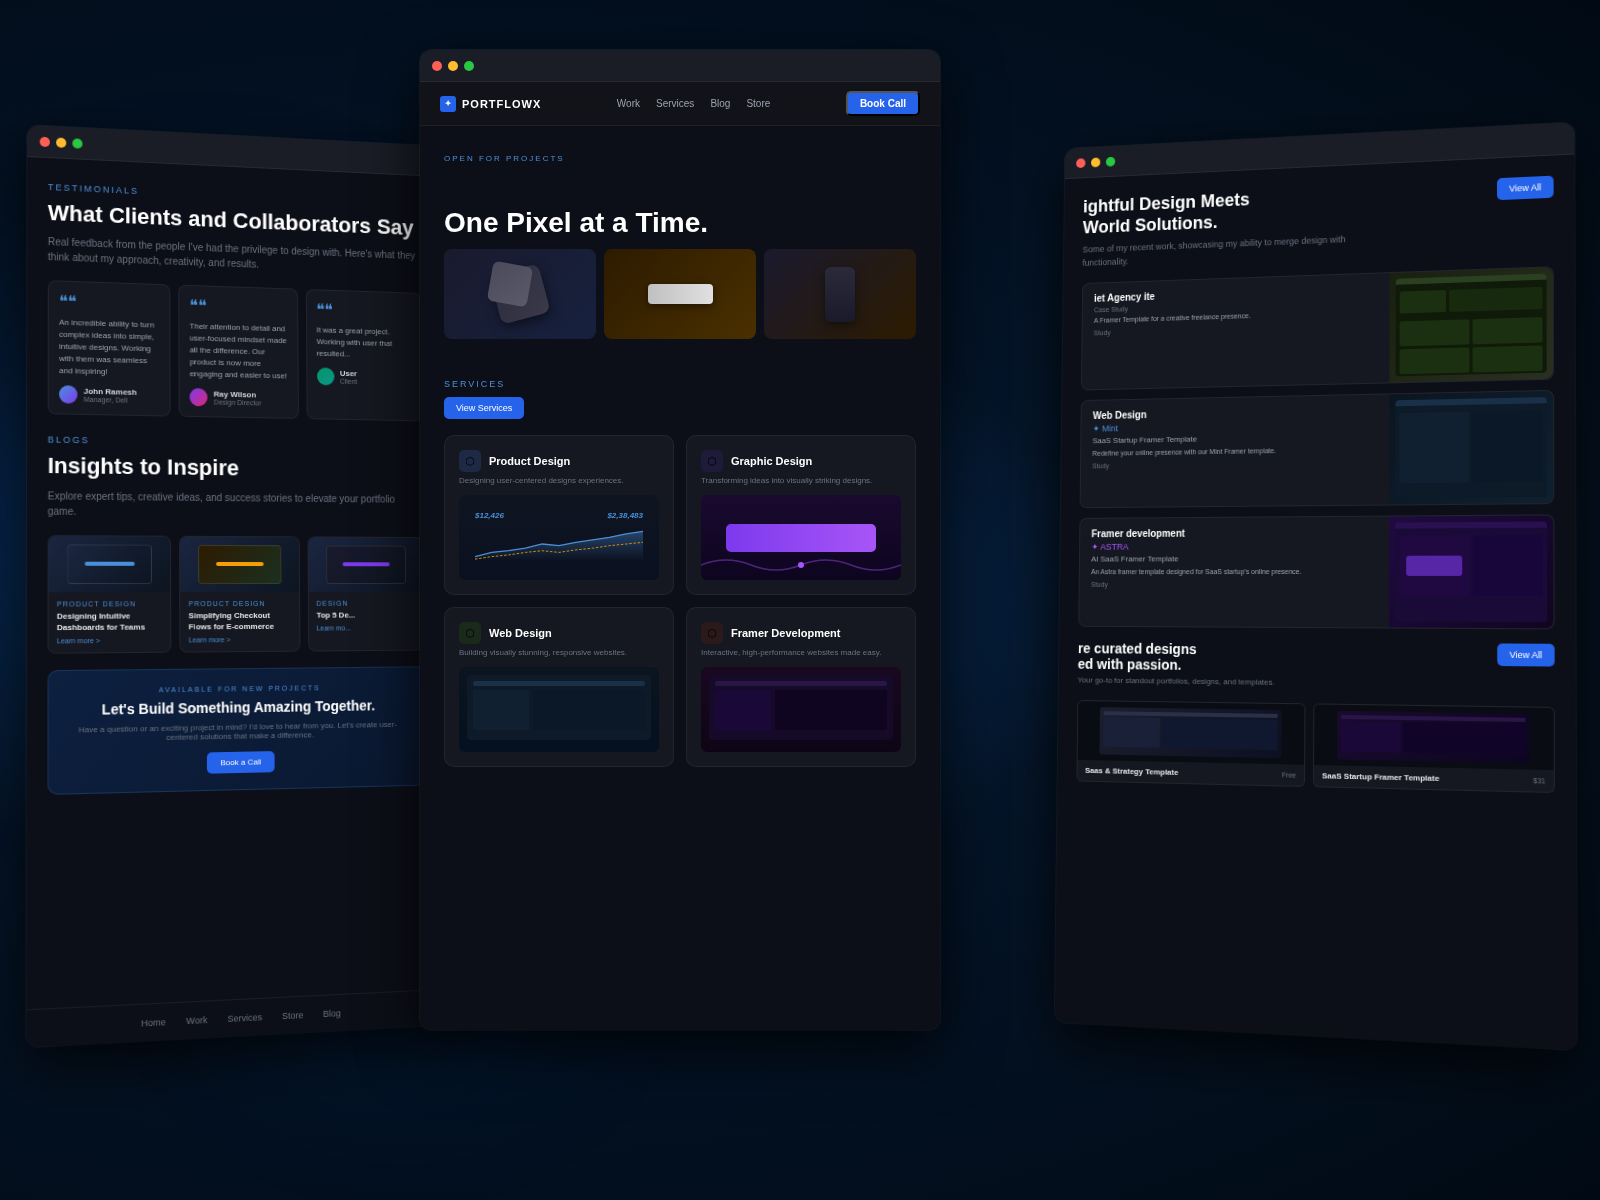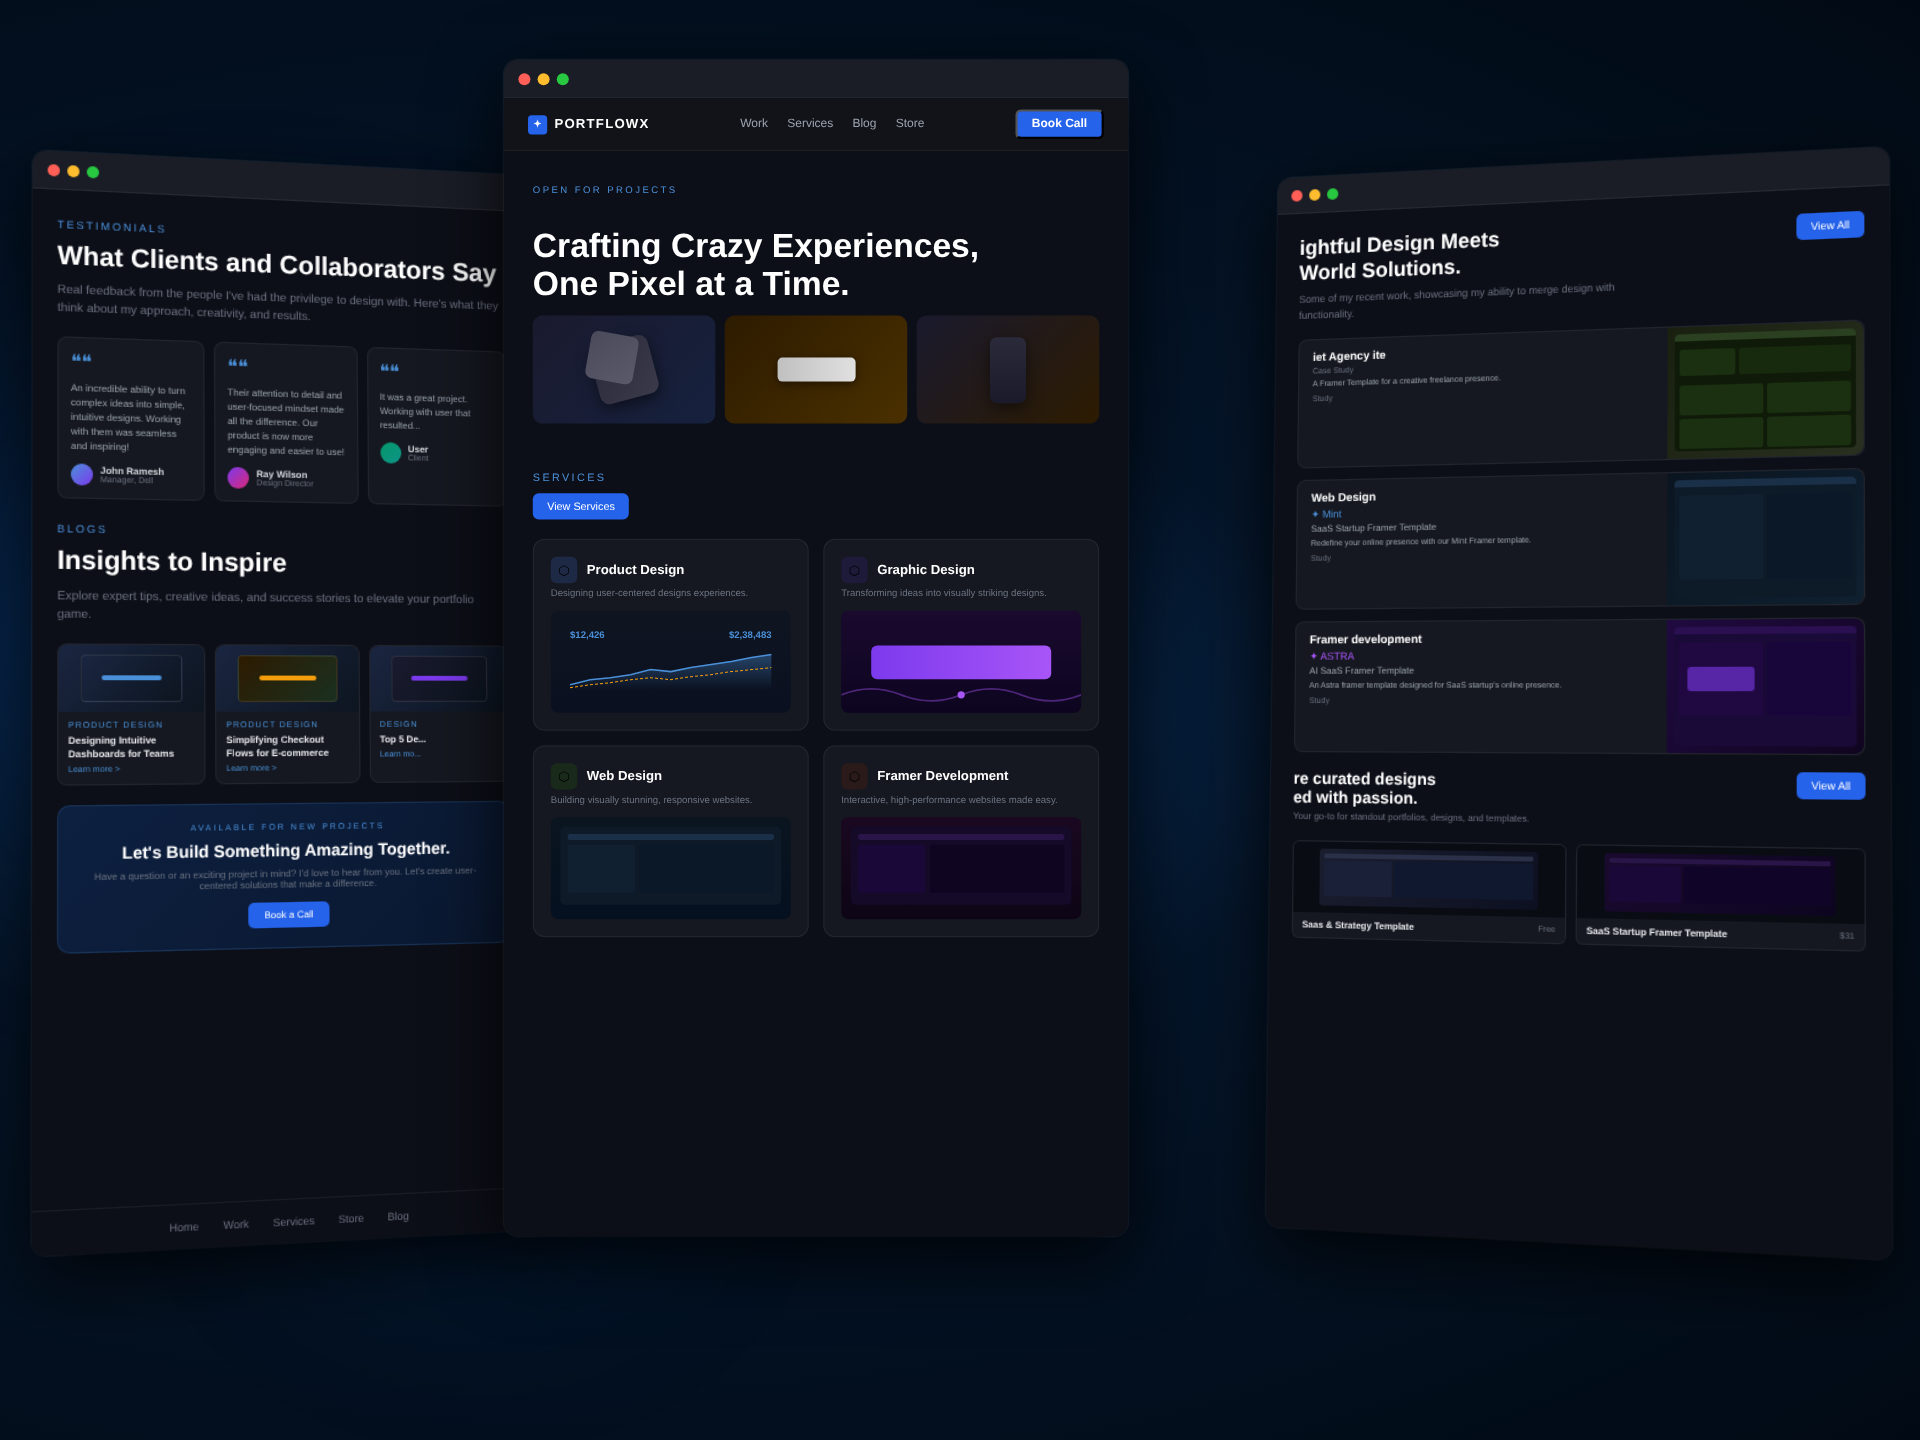--- a/index.html
+++ b/index.html
@@ -373,21 +373,21 @@
     .hero-section {
       padding: 28px 24px 20px;
       background: #0d0f18;
     }
 
     .open-badge {
       font-size: 8px;
       color: #4a90d9;
       letter-spacing: 2px;
       text-transform: uppercase;
-      margin-bottom: 26px;
+      margin-bottom: 12px;
     }
 
     .hero-title {
       font-size: 28px;
       font-weight: 700;
       color: #fff;
       line-height: 1.15;
       margin-bottom: 10px;
     }
 
@@ -702,20 +702,21 @@
     }
 
     .template-price {
       font-size: 7px;
       color: #6b7280;
     }
 
     
     .chart-container {
       padding: 8px;
+      font-style: italic;
     }
 
     .chart-stats {
       display: flex;
       justify-content: space-between;
       margin-bottom: 4px;
     }
 
     .chart-stat {
       font-size: 7px;
@@ -909,21 +910,21 @@
           <span class="nav-item">Services</span>
           <span class="nav-item">Blog</span>
           <span class="nav-item">Store</span>
         </div>
         <button class="book-btn">Book Call</button>
       </div>
 
       <div class="hero-section">
         <div class="open-badge">OPEN FOR PROJECTS</div>
         <div class="hero-title">
-          <span>Crafting Crazy Experiences,</span><br>
+          <br>
           <span>One Pixel at a Time.</span>
         </div>
         <div class="hero-images">
           <div class="hero-img hero-img-1">
             <div class="hero-img-object">
               <div style="position:relative; width:70px; height:70px; display:flex; align-items:center; justify-content:center;">
                 <div style="width:50px; height:50px; background: linear-gradient(135deg, #2a2a3a, #3a3a4a); border-radius:8px; transform: rotate(-15deg); box-shadow: 0 4px 12px rgba(0,0,0,0.5);"></div>
                 <div style="position:absolute; width:40px; height:40px; background: linear-gradient(135deg, #4a4a5a, #5a5a6a); border-radius:6px; transform: rotate(10deg); top:5px; left:5px;"></div>
               </div>
             </div>

